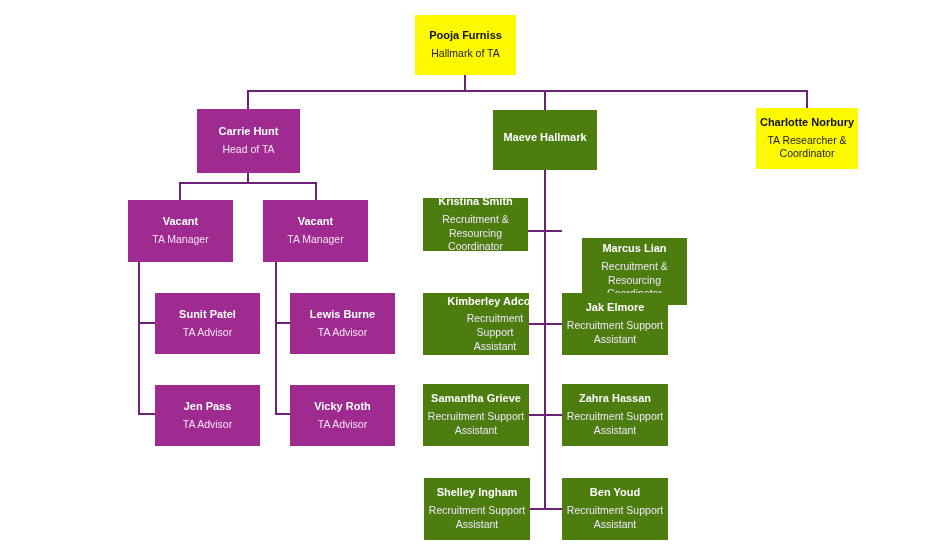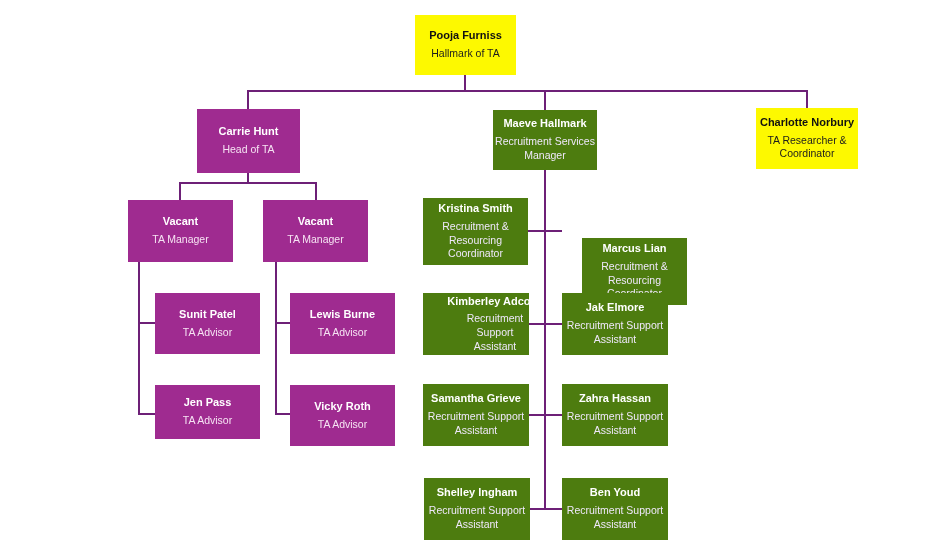--- a/index.html
+++ b/index.html
@@ -29,23 +29,23 @@
   .purple .name{color:#ffffff;}
 
   #n-pooja{left:415px;top:15px;width:101px;height:60px;}
   #n-carrie{left:197px;top:109px;width:103px;height:64px;}
   #n-maeve{left:493px;top:110px;width:104px;height:60px;}
   #n-charlotte{left:756px;top:108px;width:102px;height:61px;}
   #n-vacant1{left:128px;top:200px;width:105px;height:62px;}
   #n-vacant2{left:263px;top:200px;width:105px;height:62px;}
   #n-sunit{left:155px;top:293px;width:105px;height:61px;}
   #n-lewis{left:290px;top:293px;width:105px;height:61px;}
-  #n-jen{left:155px;top:385px;width:105px;height:54px;}
+  #n-jen{left:155px;top:385px;width:105px;height:61px;}
   #n-vicky{left:290px;top:385px;width:105px;height:61px;}
-  #n-kristina{left:423px;top:198px;width:105px;height:67px;}
+  #n-kristina{left:423px;top:198px;width:105px;height:53px;}
   #n-marcus{left:582px;top:198px;width:105px;height:67px;margin-top:40px;}
   #n-kimberley{left:423px;top:293px;width:106px;height:62px;padding-left:40px;}
   #n-jak{left:562px;top:293px;width:106px;height:62px;}
   #n-samantha{left:423px;top:384px;width:106px;height:62px;}
   #n-zahra{left:562px;top:384px;width:106px;height:62px;}
   #n-shelley{left:424px;top:478px;width:106px;height:62px;}
   #n-ben{left:562px;top:478px;width:106px;height:62px;}
 </style>
 </head>
 <body>
@@ -82,21 +82,20 @@
     <div class="title">Hallmark of TA</div>
   </div>
 
   <div class="node magenta" id="n-carrie">
     <div class="name">Carrie Hunt</div>
     <div class="title">Head of TA</div>
   </div>
 
   <div class="node purple" id="n-maeve">
     <div class="name">Maeve Hallmark</div>
-    <div class="title">Recruitment Services Manager</div>
   </div>
 
   <div class="node yellow" id="n-charlotte">
     <div class="name">Charlotte Norbury</div>
     <div class="title">TA Researcher &amp; Coordinator</div>
   </div>
 
   <div class="node magenta" id="n-vacant1">
     <div class="name">Vacant</div>
     <div class="title">TA Manager</div>

